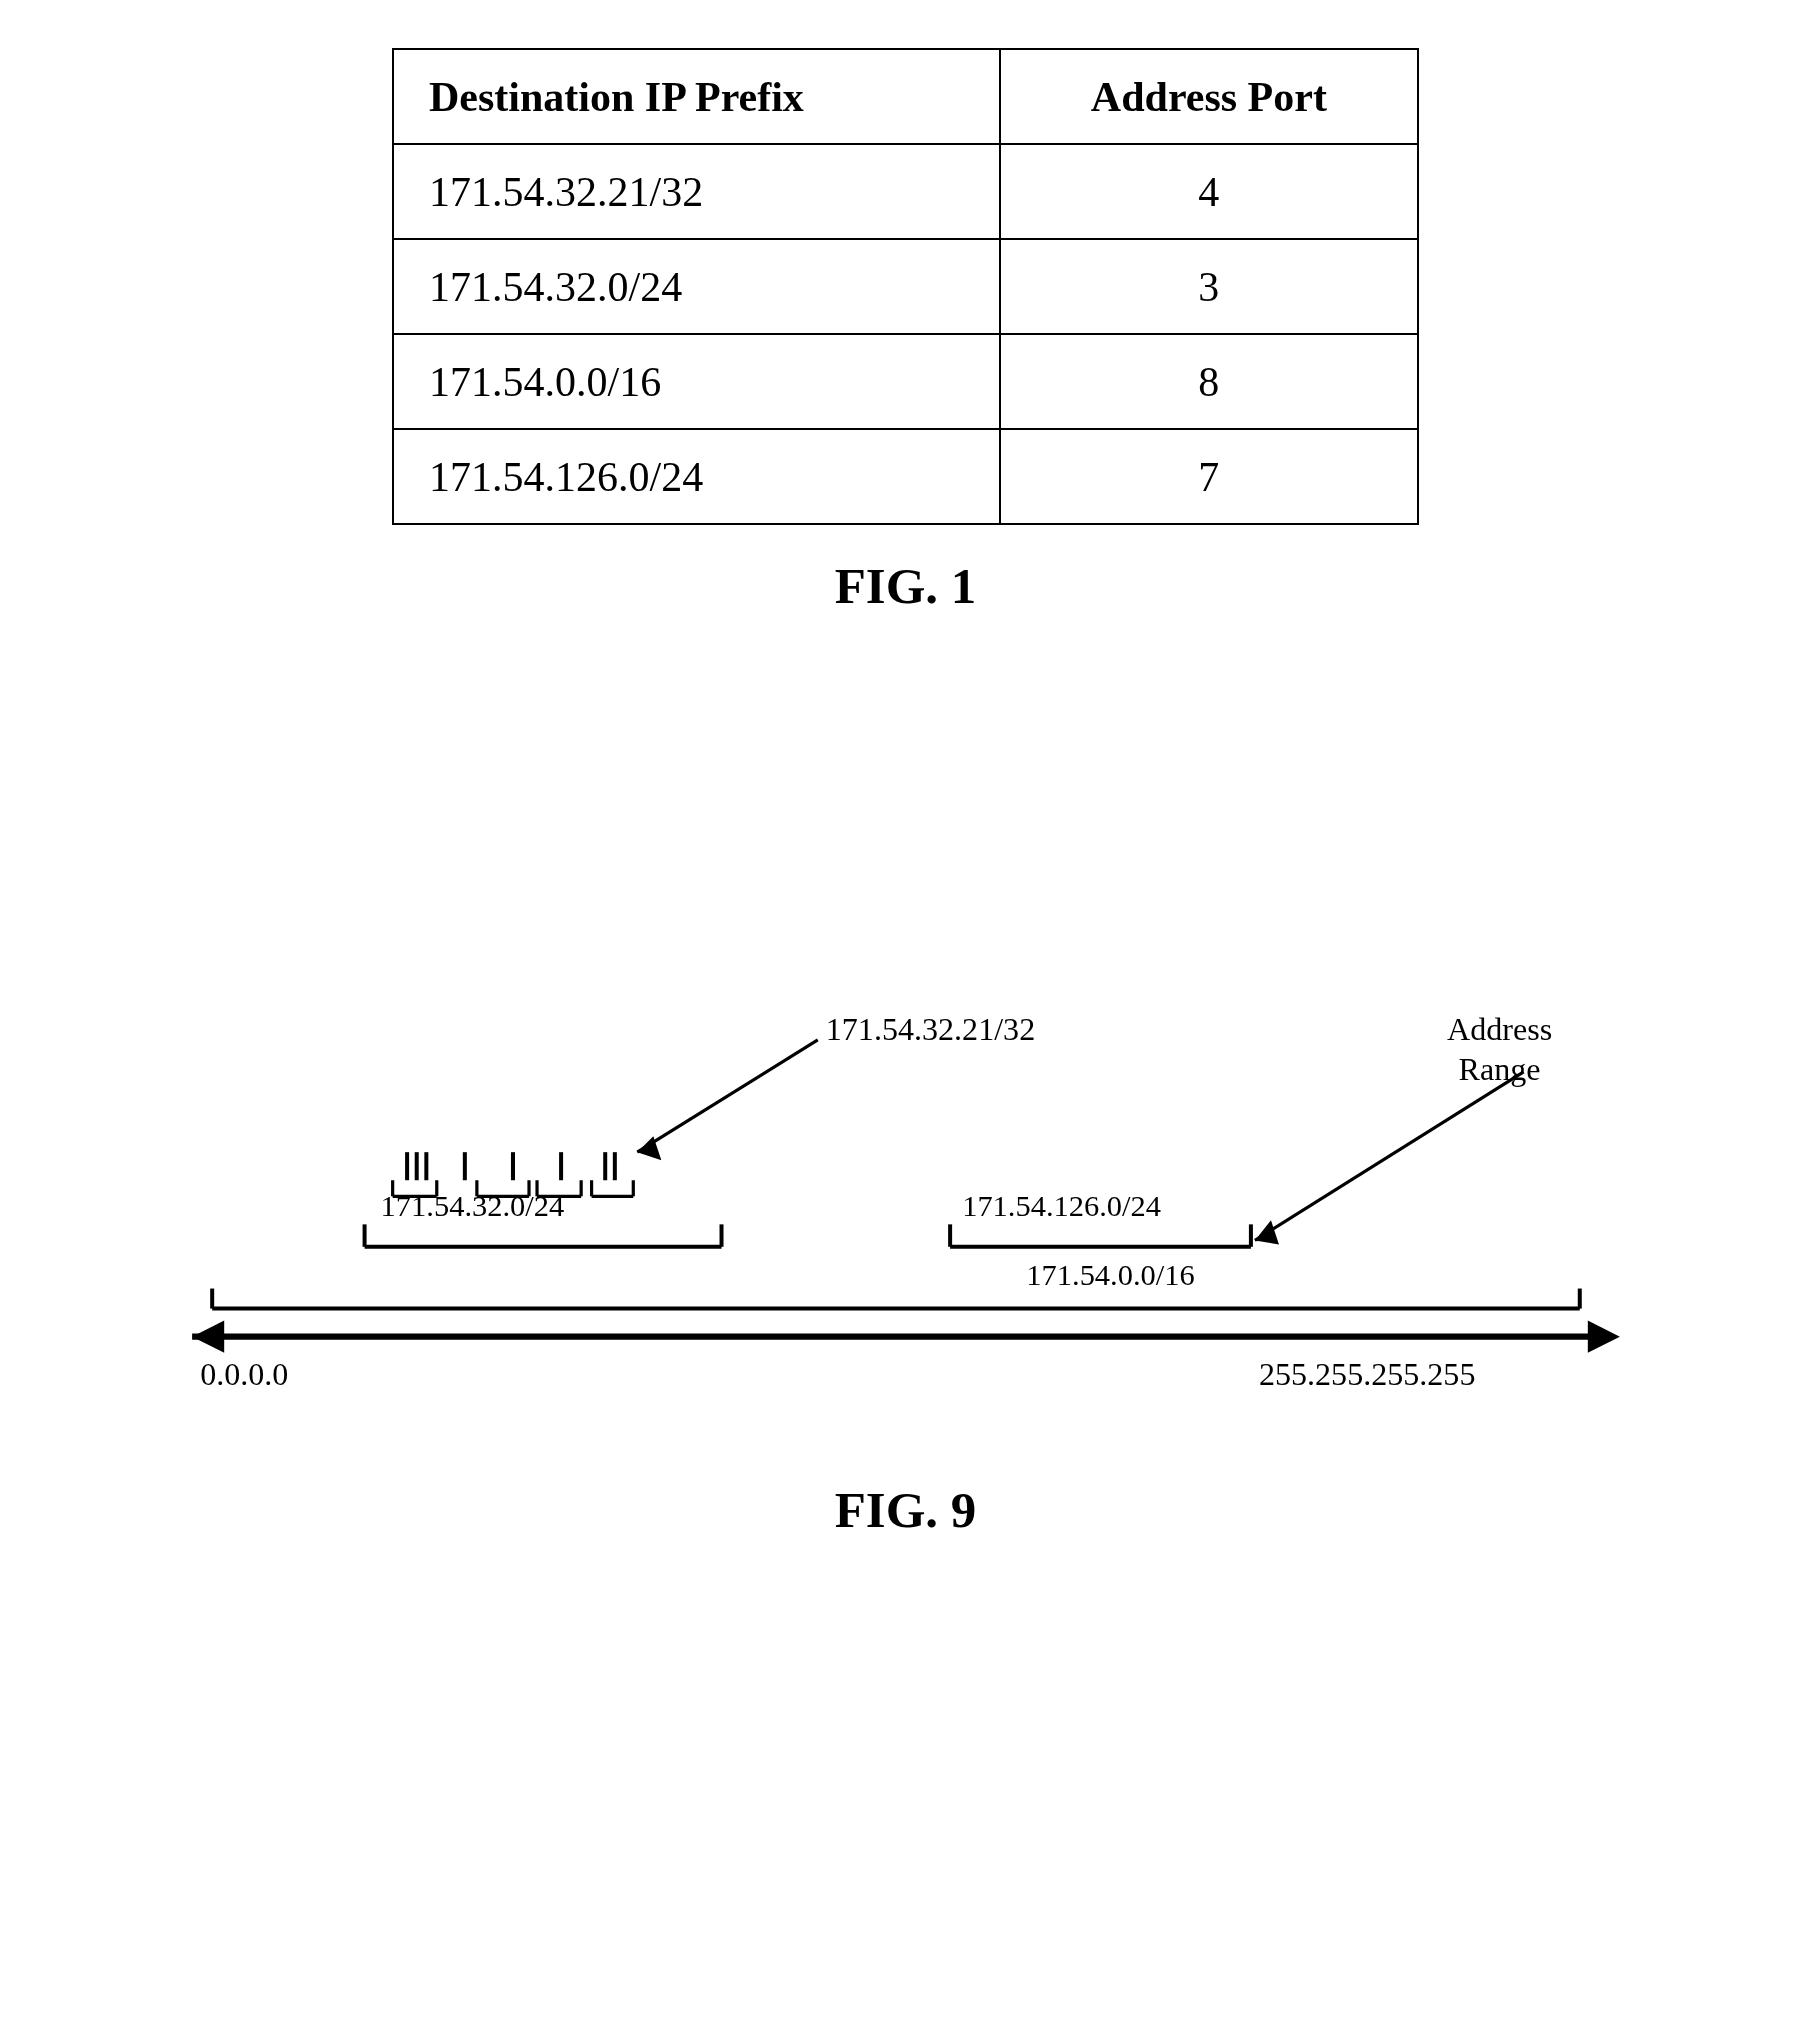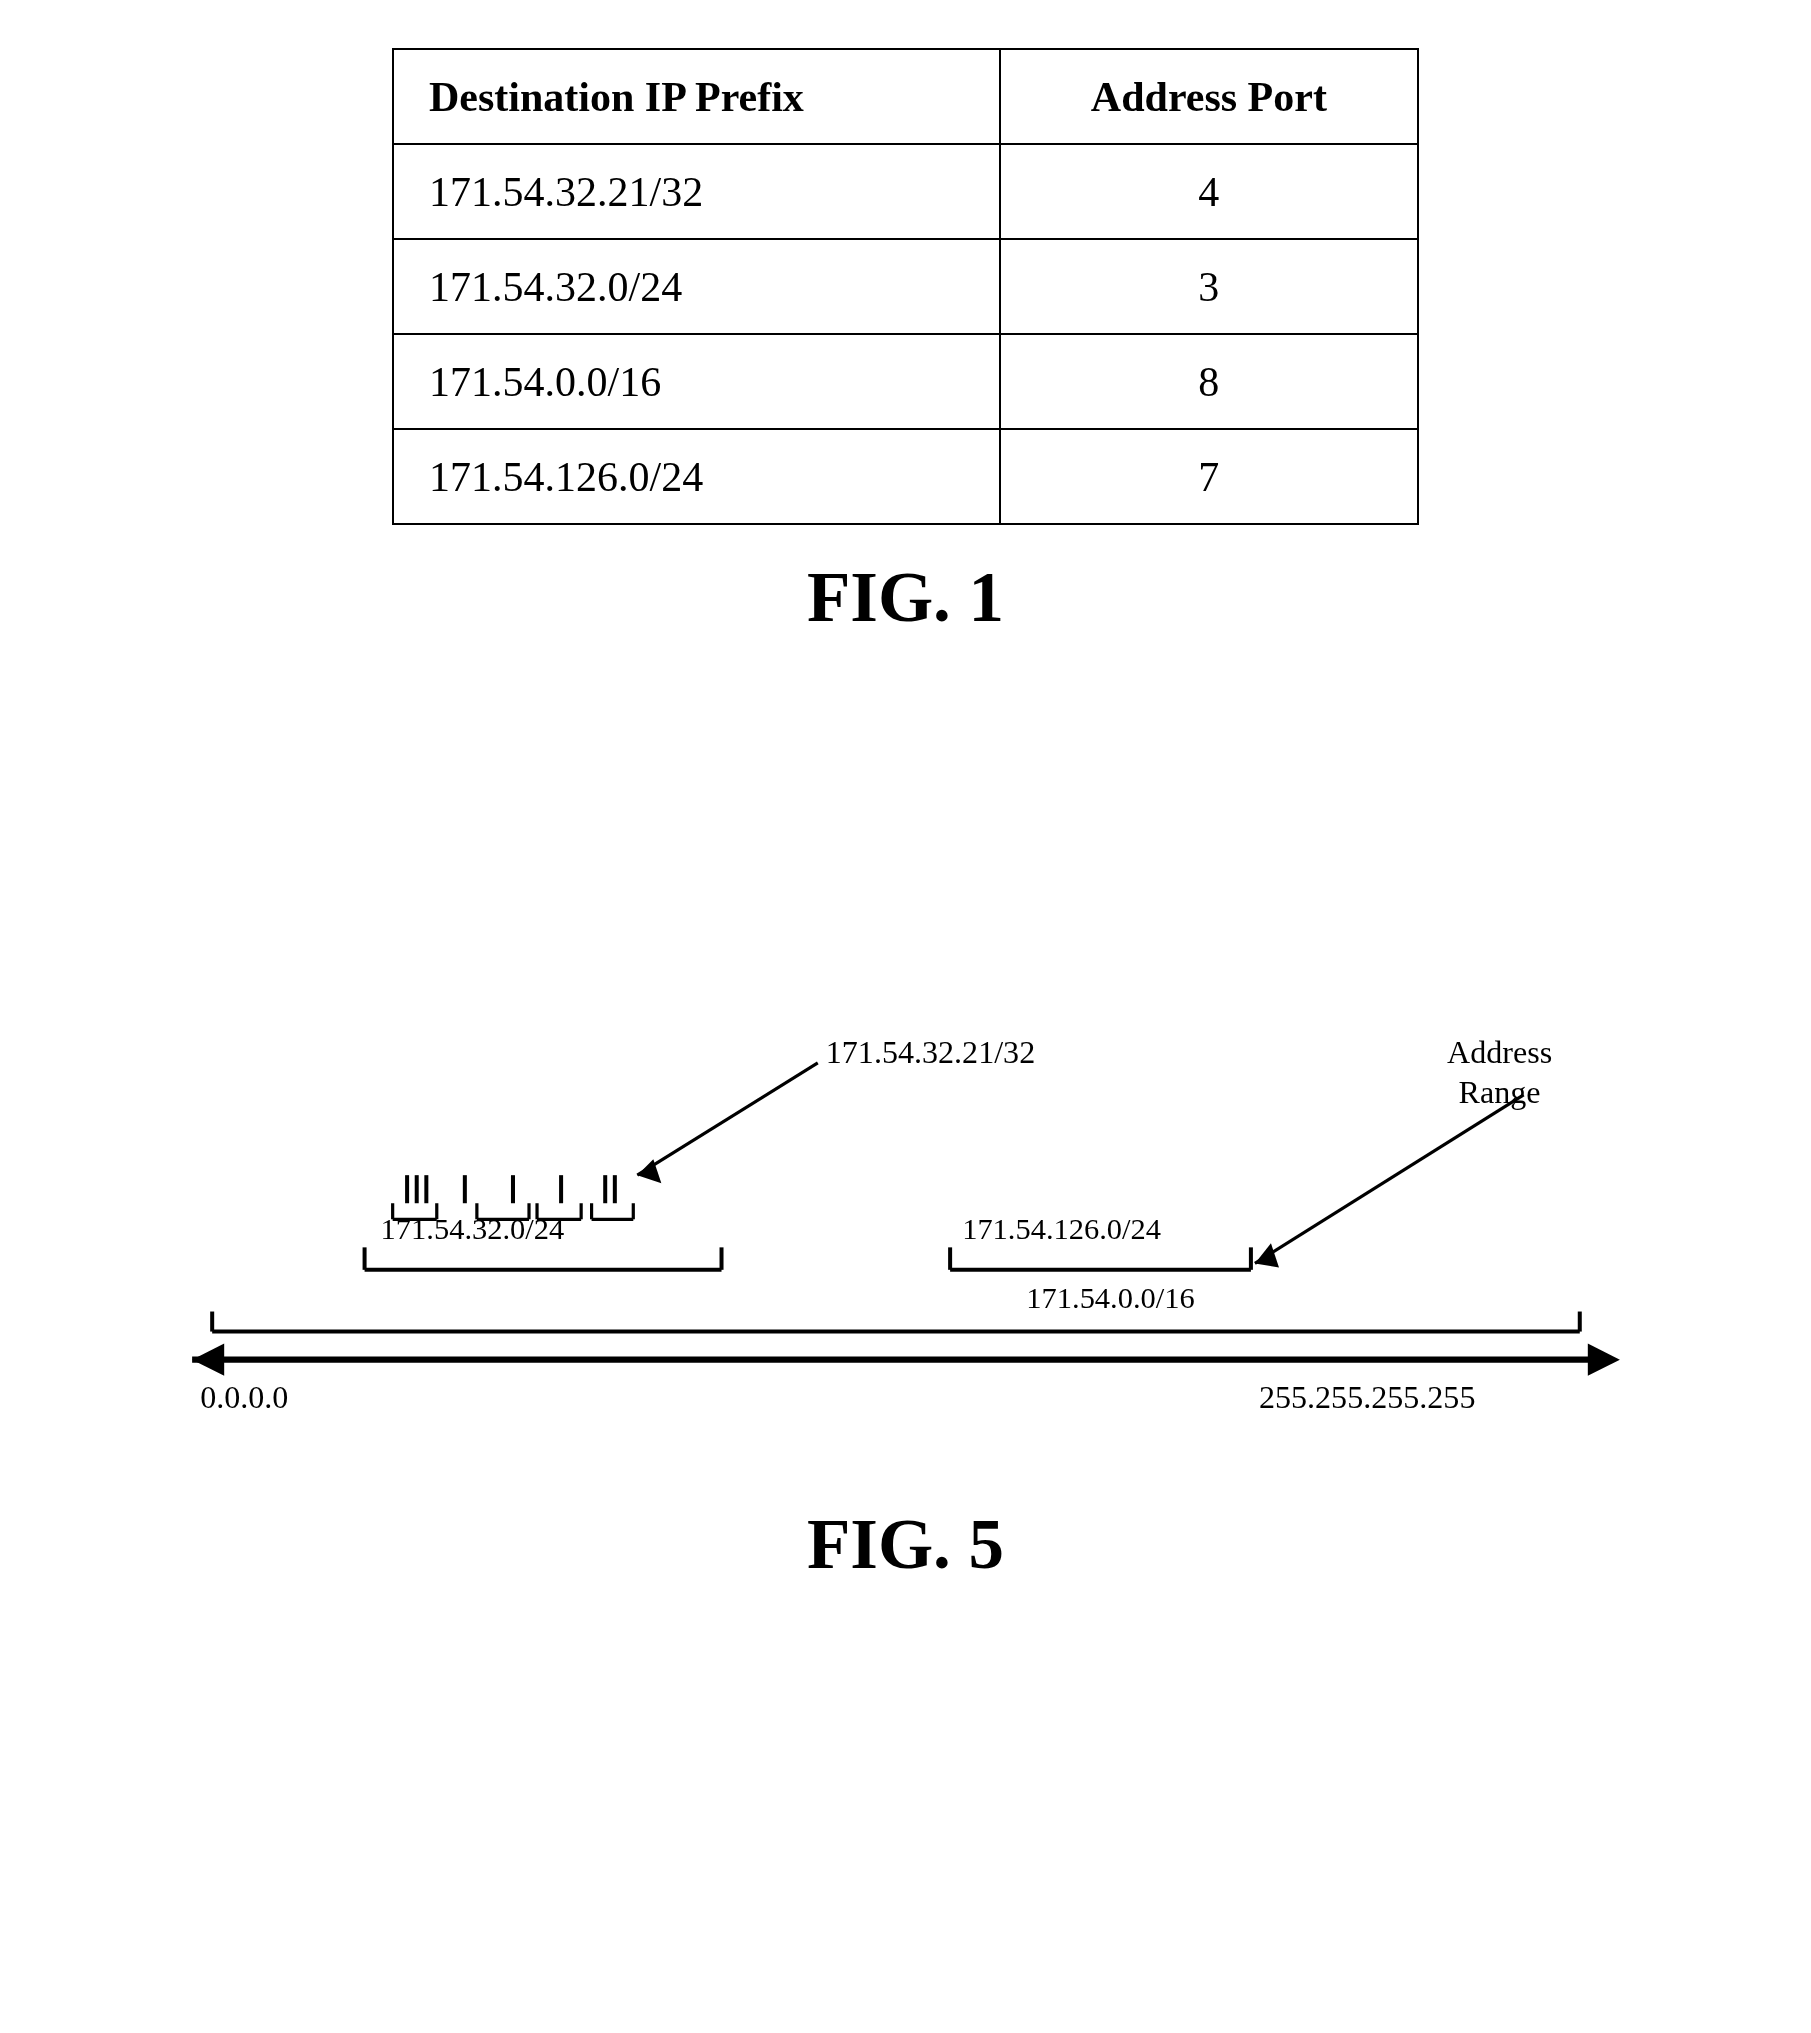--- a/index.html
+++ b/index.html
@@ -40,21 +40,21 @@
       text-align: left;
     }
     .routing-table td:last-child {
       text-align: center;
     }
     .routing-table th:last-child {
       text-align: center;
     }
 
     .fig-caption {
-      font-size: 71px;
+      font-size: 51px;
       font-weight: bold;
       margin-top: 32px;
     }
 
     
     .fig2-container {
       width: 1524px;
       display: flex;
       flex-direction: column;
       align-items: center;
@@ -167,15 +167,15 @@
       <text x="850" y="390" font-size="40" font-family="Times New Roman, serif">171.54.32.21/32</text>
 
       <line x1="1720" y1="430" x2="1385" y2="640" stroke="#000" stroke-width="4"></line>
       <polygon points="1385,640 1405,615 1415,645" fill="#000"></polygon>
 
       <text x="1690" y="390" font-size="40" font-family="Times New Roman, serif" text-anchor="middle">Address</text>
       <text x="1690" y="440" font-size="40" font-family="Times New Roman, serif" text-anchor="middle">Range</text>
 
     </svg>
   </div>
-  <div class="fig-caption">FIG. 5</div>
+  <div class="fig-caption">FIG. 9</div>
 </div>
 
 
 </body></html>

